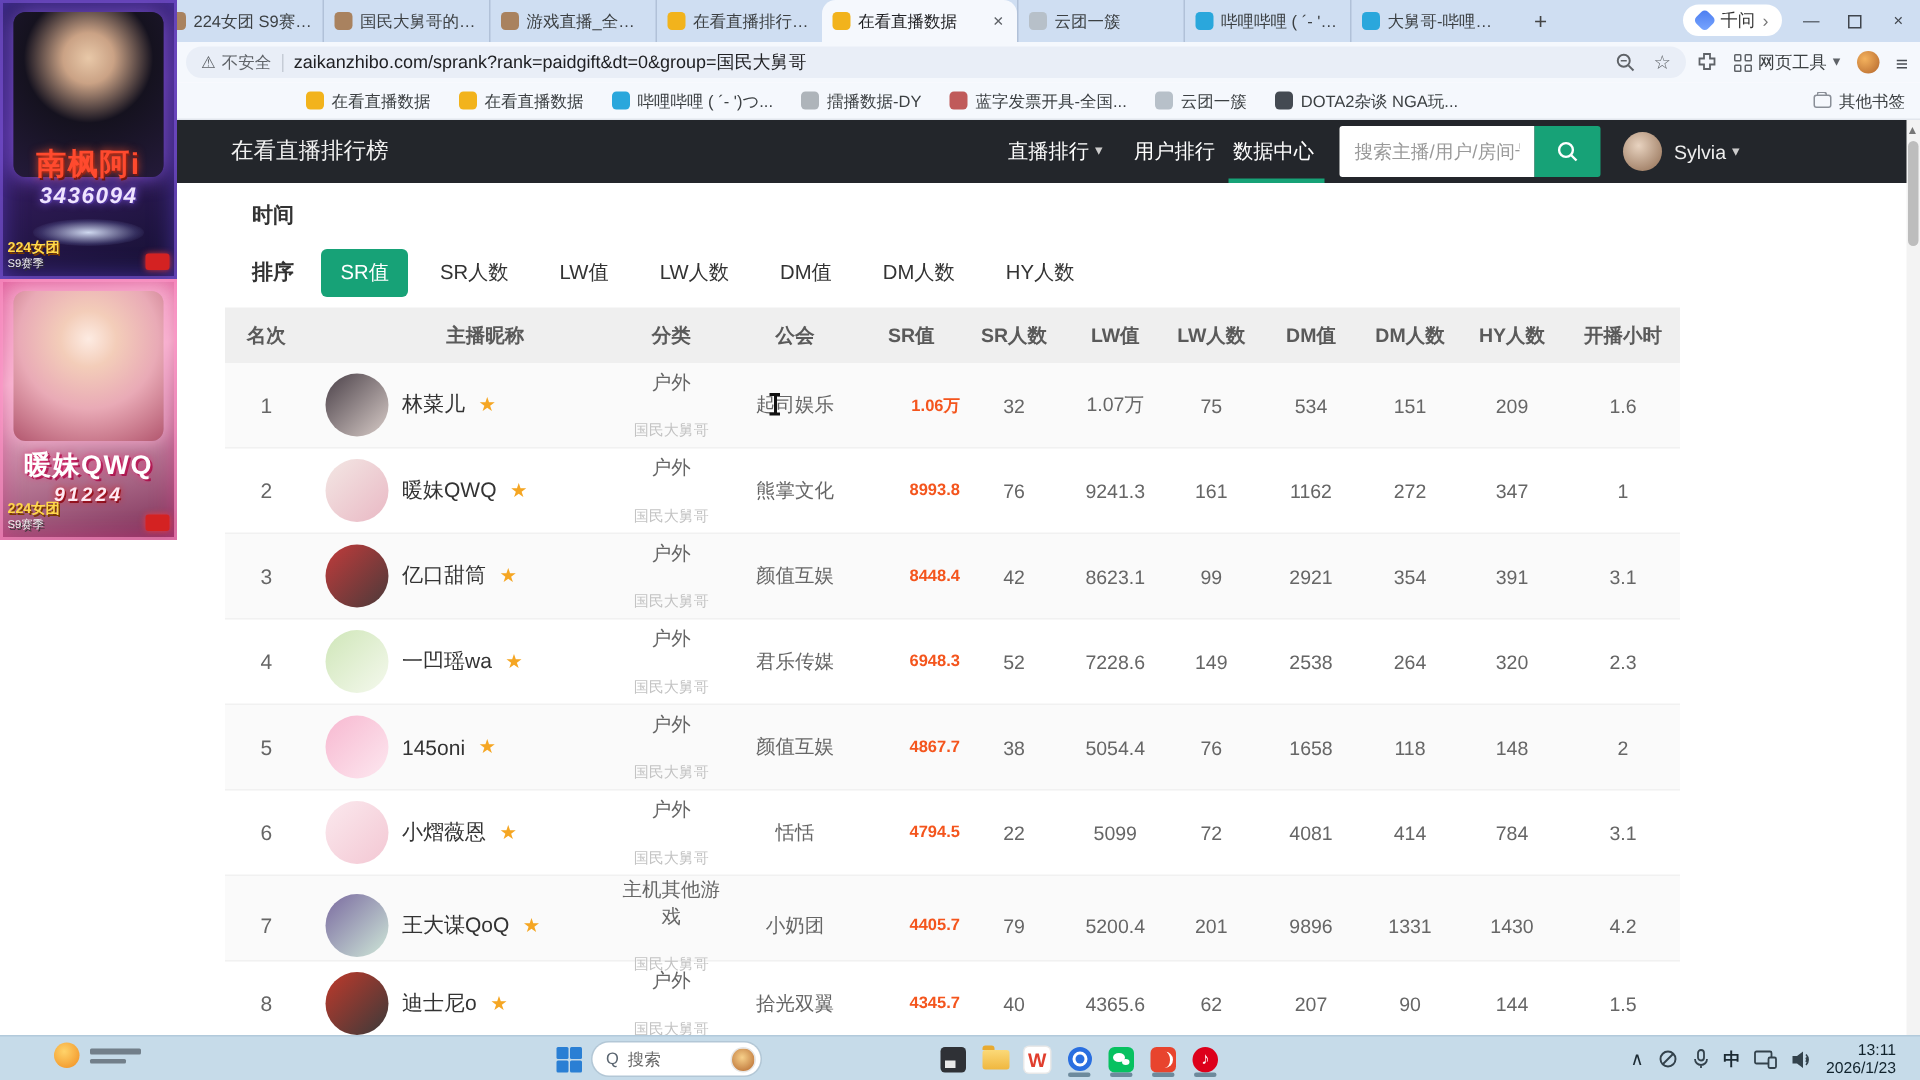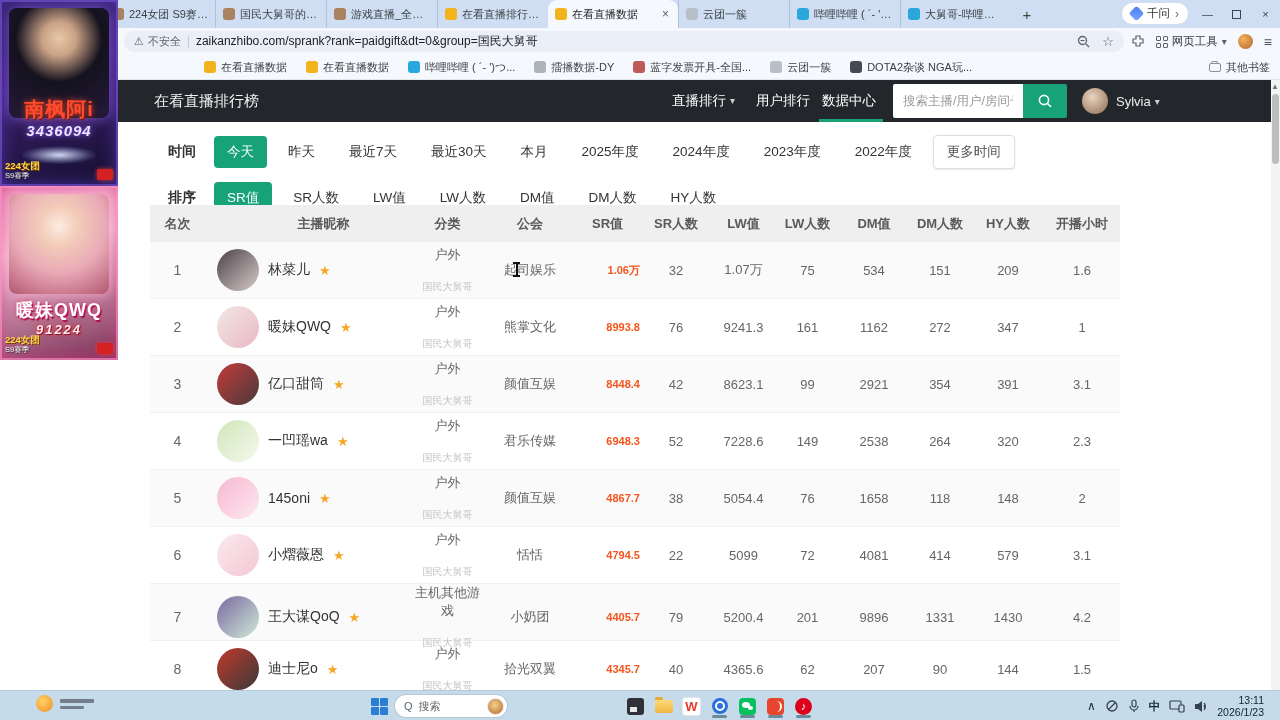--- a/index.html
+++ b/index.html
@@ -324,42 +324,20 @@
 </div>
 
 <div class="pg-scroll">
   <span class="pg-arrow">▲</span>
   <span class="pg-thumb"></span>
 </div>
 
 <div class="filters">
   <div class="f-row">
     <span class="f-label">时间</span>
-    <span class="f-opts">
-
-        <button class="pill active">今天</button>
-
-        <button class="pill">昨天</button>
-
-        <button class="pill">最近7天</button>
-
-        <button class="pill">最近30天</button>
-
-        <button class="pill">本月</button>
-
-        <button class="pill">2025年度</button>
-
-        <button class="pill">2024年度</button>
-
-        <button class="pill">2023年度</button>
-
-        <button class="pill">2022年度</button>
-
-      <button class="more-btn">更多时间</button>
-    </span>
   </div>
   <div class="f-row">
     <span class="f-label">排序</span>
     <span class="f-opts">
 
         <button class="pill active">SR值</button>
 
         <button class="pill">SR人数</button>
 
         <button class="pill">LW值</button>
@@ -527,21 +505,21 @@
           <div>户外</div>
           <div class="sub">国民大舅哥</div>
         </div>
         <div class="td">恬恬</div>
         <div class="td srv">4794.5</div>
         <div class="td">22</div>
         <div class="td">5099</div>
         <div class="td">72</div>
         <div class="td">4081</div>
         <div class="td">414</div>
-        <div class="td">579</div>
+        <div class="td">784</div>
         <div class="td">3.1</div>
       </div>
 
       <div class="t-row">
         <div class="td rank">7</div>
         <div class="td namecell">
           <span class="avatar" style="background:linear-gradient(135deg,#7a6aa0,#cfe8d8)"></span>
           <span class="sname">王大谋QoQ</span>
           <span class="star">★</span>
         </div>

